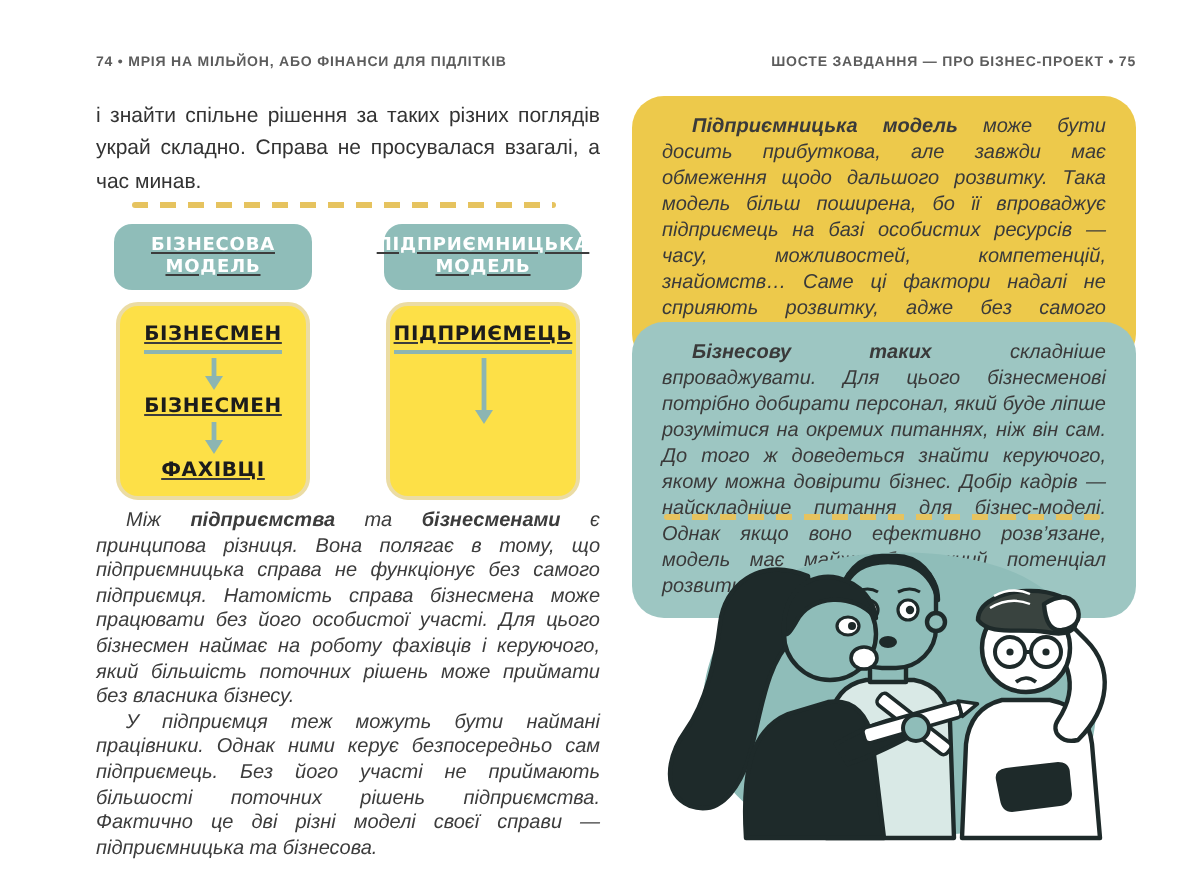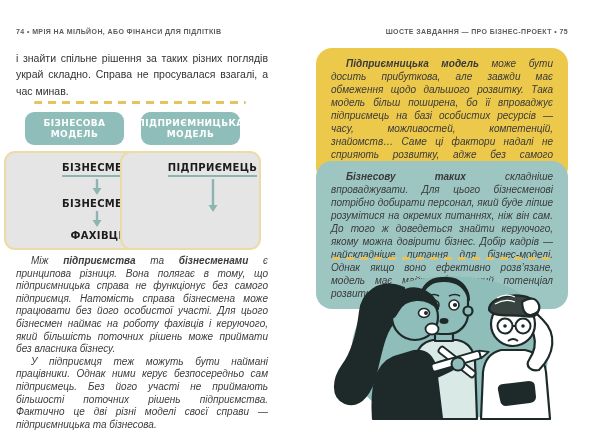--- a/index.html
+++ b/index.html
@@ -4,21 +4,21 @@
 <style>
   html,body{margin:0;padding:0;}
   body{
     width:600px;height:447px;position:relative;overflow:hidden;
     background:#ffffff;
     font-family:"Liberation Sans", sans-serif;
     color:#3c3c3c;
     -webkit-font-smoothing:antialiased;
   }
   .page{position:absolute;top:28px;width:252px;height:412px;}
-  .page-left{left:16px;}
+  .page-left{left:48px;}
   .page-right{left:316px;}
 
   
   .running-head{
     position:absolute;top:0;left:0;right:0;
     font-size:7px;letter-spacing:.4px;color:#5c5c5c;font-weight:600;
     white-space:nowrap;
   }
   .running-head.right{text-align:right;}
 
@@ -30,33 +30,33 @@
 
   
   .dashline{
     position:absolute;height:3px;border-radius:2px;
     background:repeating-linear-gradient(90deg,#e6c35f 0 8px,transparent 8px 14px);
   }
   .dash-left{top:73px;left:18px;width:212px;}
   .dash-right{top:229px;left:16px;width:218px;}
 
   
-  .diagram{position:absolute;top:84px;left:9px;width:234px;display:flex;gap:17px;justify-content:flex-start;}
+  .diagram{position:absolute;top:84px;left:9px;width:234px;display:flex;gap:17px;justify-content:space-between;text-decoration:underline;}
   .dia-col{width:99px;display:flex;flex-direction:column;align-items:center;}
   .dia-head{
     width:99px;box-sizing:border-box;min-height:33px;border-radius:9px;
     background:#8fbdb9;color:#ffffff;
     font-family:"DejaVu Sans", sans-serif;font-weight:bold;
     font-size:9px;line-height:1.18;letter-spacing:.4px;text-align:center;
     display:flex;align-items:center;justify-content:center;padding:3px 4px;
   }
   .dia-box{
     margin-top:6px;width:93px;height:86px;box-sizing:content-box;
-    border:2px solid #ebdca4;border-radius:11px;background:#e5e5e5;
-    display:flex;flex-direction:column;align-items:center;padding-top:9px;padding-left:44px;
+    border:2px solid #ebdca4;border-radius:11px;background:#fde047;
+    display:flex;flex-direction:column;align-items:center;padding-top:9px;
   }
   .step{
     font-family:"DejaVu Sans", sans-serif;font-weight:bold;
     font-size:10px;letter-spacing:.3px;color:#1c1c1c;line-height:1.1;text-align:center;
   }
   .step.underlined{border-bottom:2px solid #8cb5b2;padding-bottom:2px;}
   .arrow-down{display:block;margin:2px 0;}
 
   
   .bodytext{

